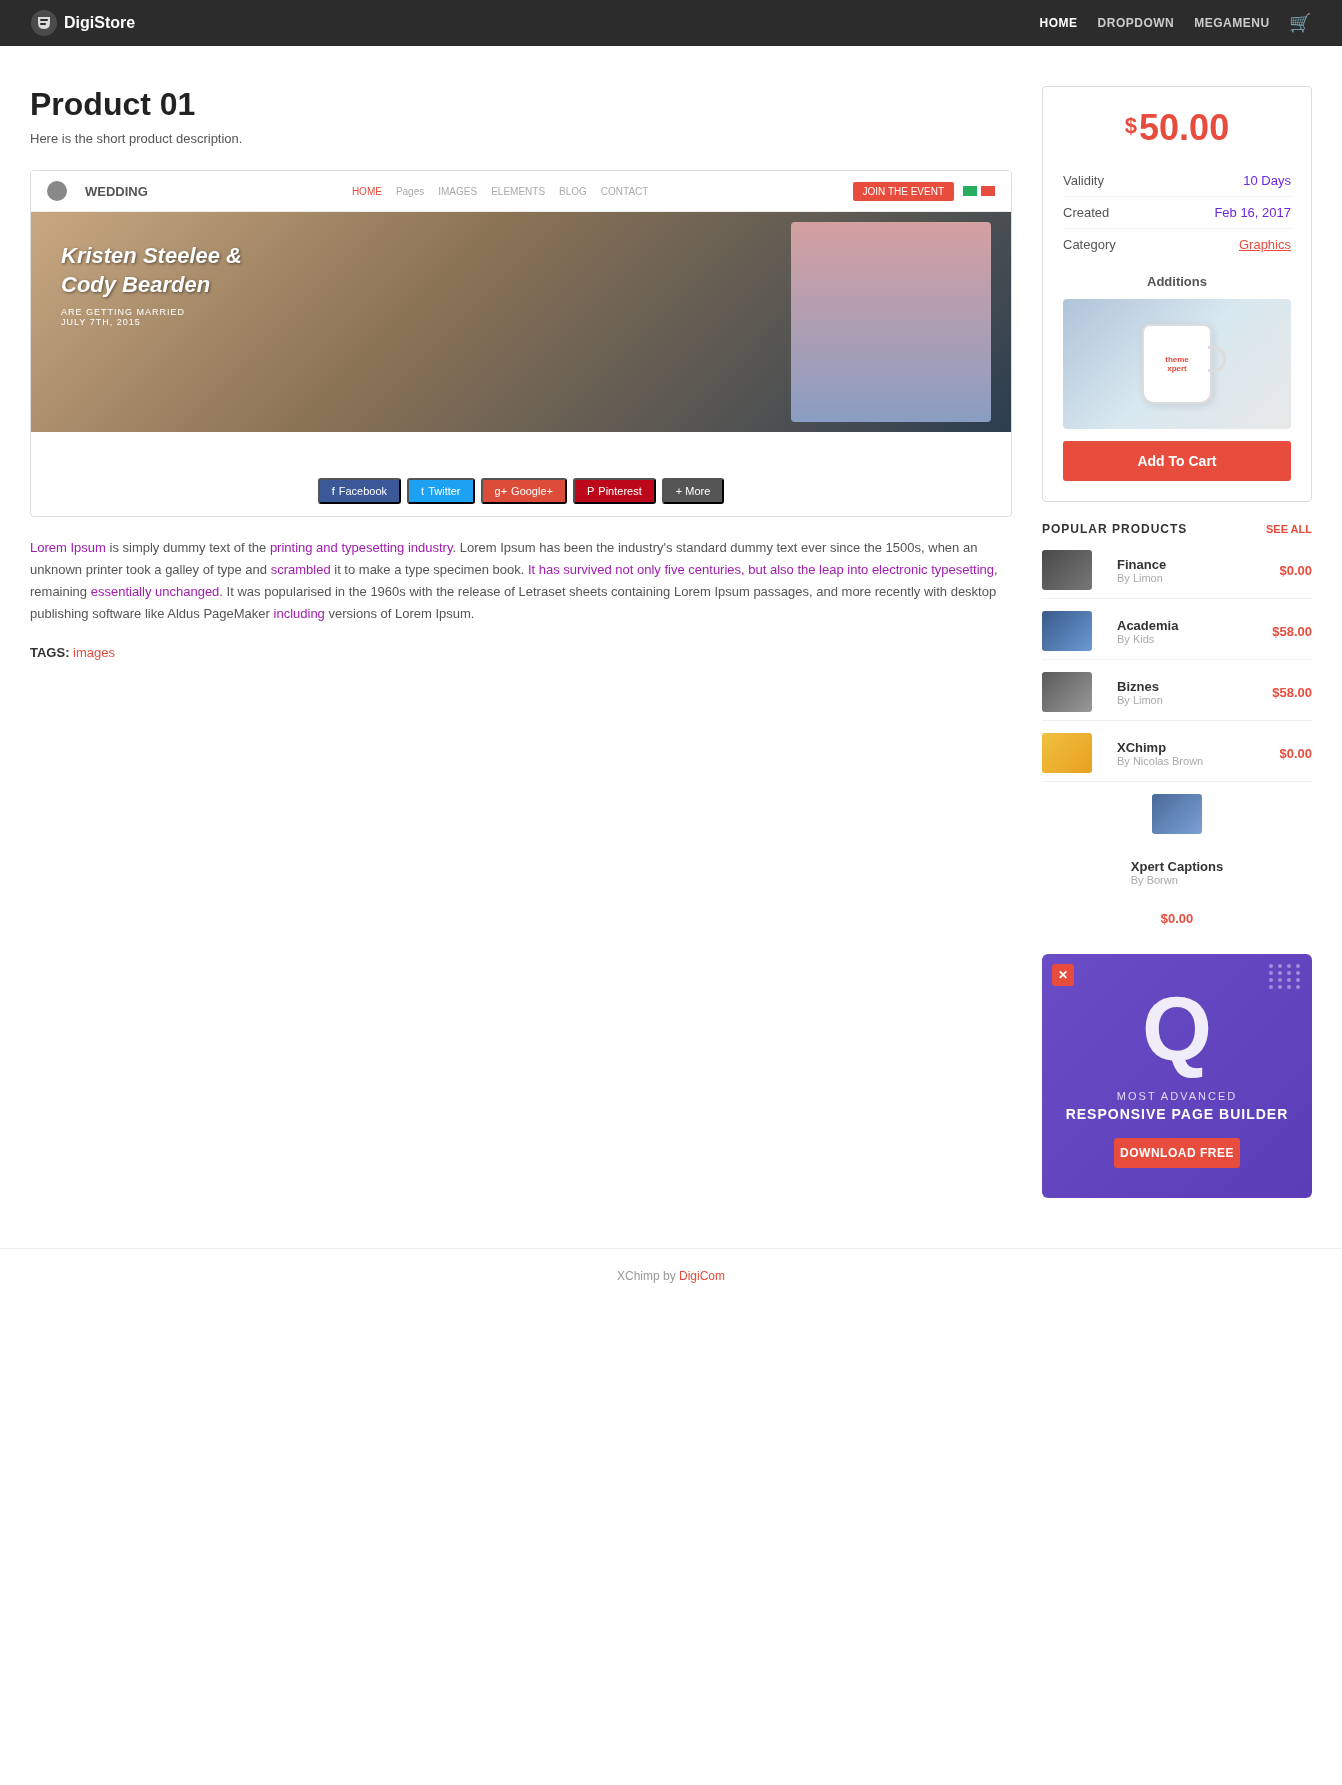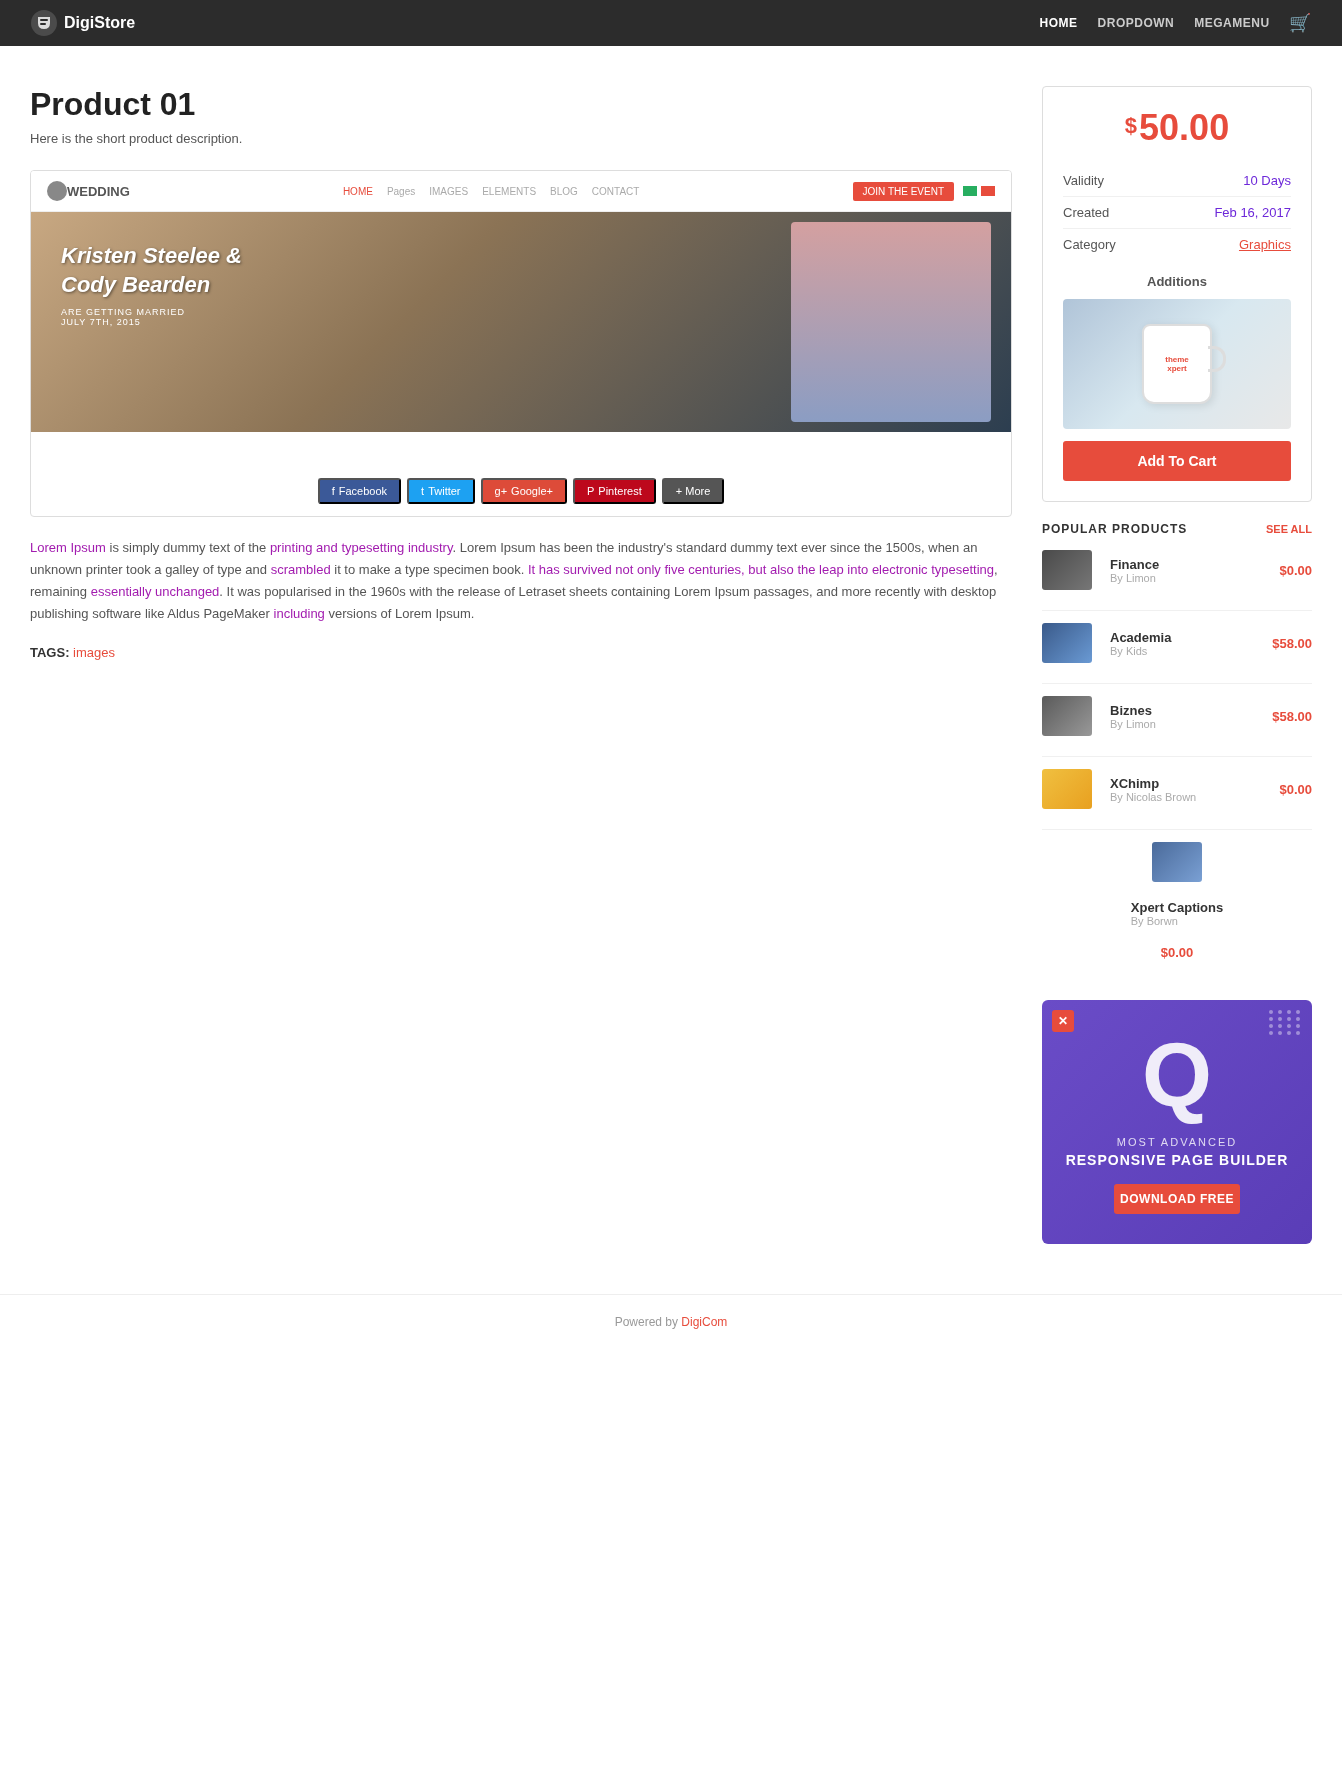--- a/index.html
+++ b/index.html
@@ -95,21 +95,21 @@
       background: #fff;
       padding: 10px 16px;
       display: flex;
       align-items: center;
       justify-content: space-between;
       border-bottom: 1px solid #eee;
     }
     .wedding-logo {
       display: flex;
       align-items: center;
-      gap: 0;
+      gap: 18px;
       font-size: 13px;
       font-weight: bold;
       color: #555;
     }
     .wedding-logo-icon {
       width: 20px;
       height: 20px;
       background: #888;
       border-radius: 50%;
     }
@@ -325,23 +325,23 @@
     }
     .see-all-link {
       font-size: 11px;
       color: #e74c3c;
       text-decoration: none;
       font-weight: bold;
     }
     .product-list-item {
       display: flex;
       align-items: center;
-      gap: 18px;
+      gap: 25px;
       margin-bottom: 12px;
-      padding-bottom: 20px;
+      padding-bottom: 8px;
       border-bottom: 1px solid #f0f0f0;
     }
     .product-list-item:last-child { border-bottom: none; flex-direction: column; }
     .product-thumb {
       width: 50px;
       height: 40px;
       border-radius: 3px;
       flex-shrink: 0;
       overflow: hidden;
     }
@@ -643,15 +643,15 @@
       <div class="banner-q-icon">Q</div>
       <div class="banner-subtitle">MOST ADVANCED</div>
       <div class="banner-title-text">RESPONSIVE PAGE BUILDER</div>
       <button class="download-btn">DOWNLOAD FREE</button>
     </div>
 
   </div>
 </div>
 
 <footer>
-  <span>Powered by</span>
+  <span>XChimp by</span>
   <a href="#">DigiCom</a>
 </footer>
 
 </body></html>

